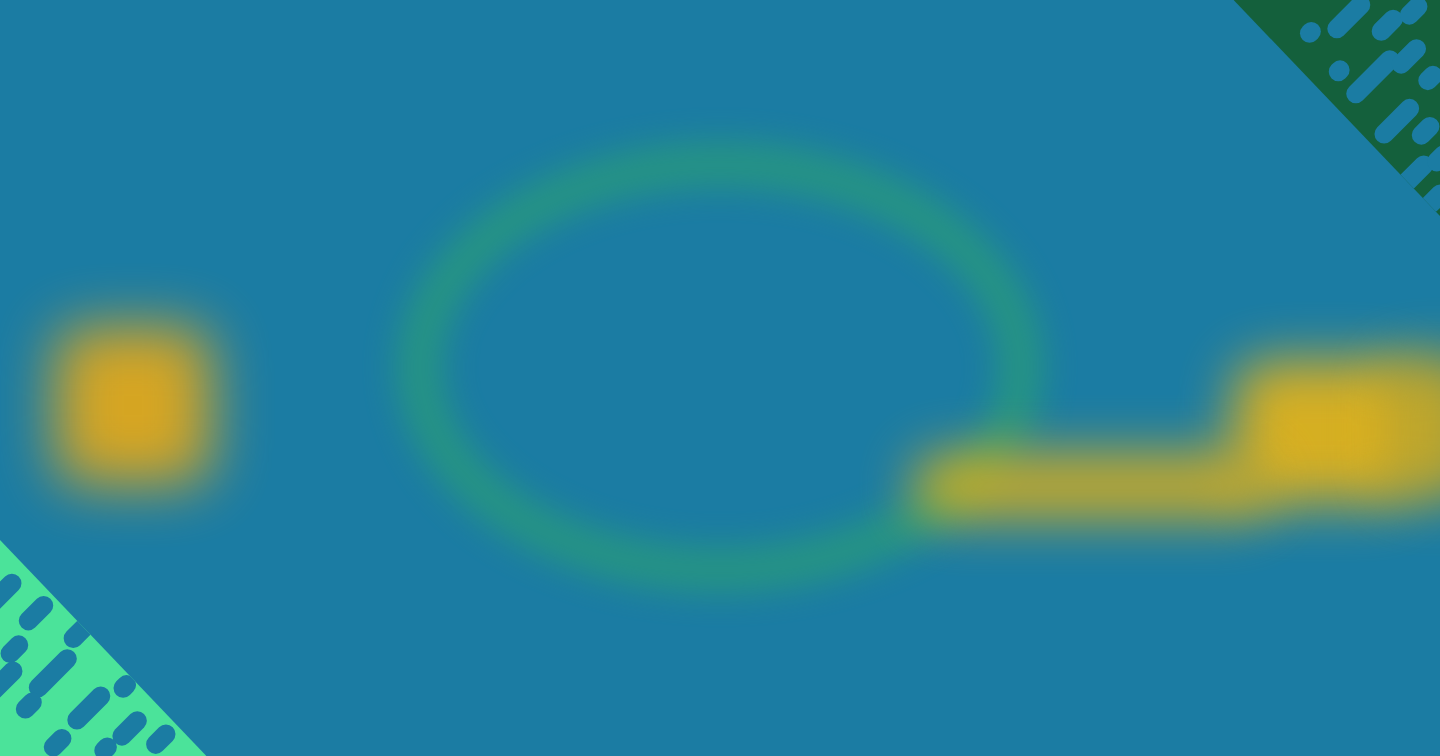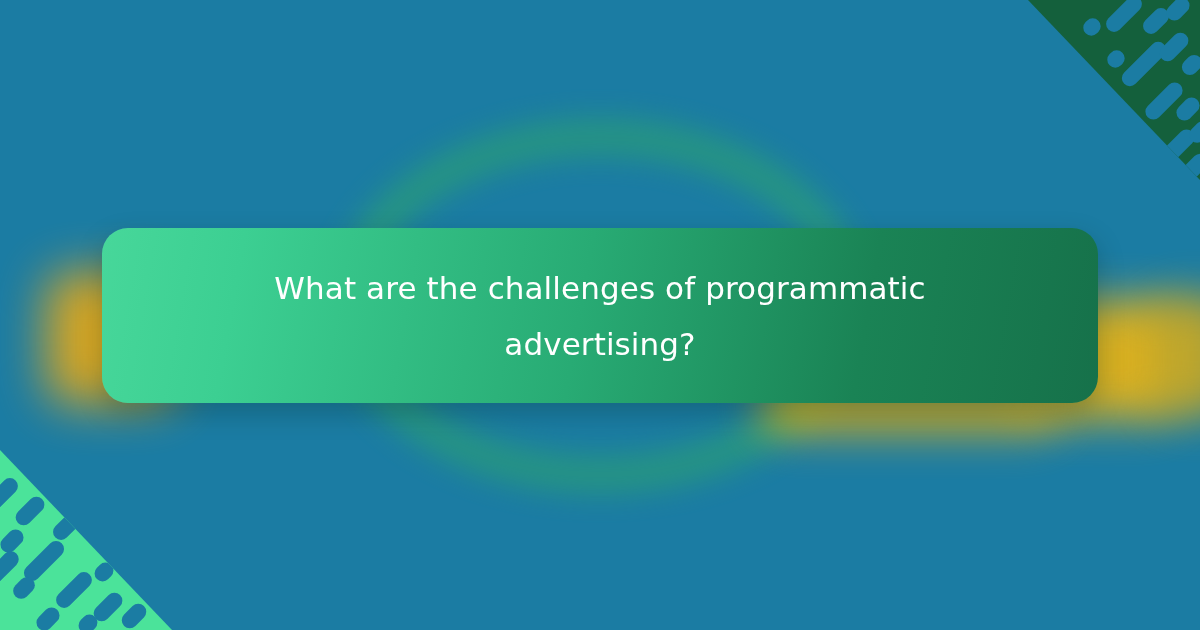--- a/index.html
+++ b/index.html
@@ -187,17 +187,14 @@
       <rect x="58" y="62" width="16" height="30" rx="8" transform="rotate(45 66 77)"></rect>
       <rect x="66" y="118" width="16" height="44" rx="8" transform="rotate(45 74 140)"></rect>
       <rect x="96" y="112" width="16" height="20" rx="8" transform="rotate(45 104 122)"></rect>
       <rect x="100" y="140" width="16" height="34" rx="8" transform="rotate(45 108 157)"></rect>
       <rect x="40" y="156" width="16" height="26" rx="8" transform="rotate(45 48 169)"></rect>
       <rect x="126" y="152" width="16" height="28" rx="8" transform="rotate(45 134 166)"></rect>
       <rect x="80" y="164" width="16" height="20" rx="8" transform="rotate(45 88 174)"></rect>
     </g>
   </svg>
 
-  <div class="card">
-    <div class="card-title">What are the challenges of programmatic advertising?</div>
-  </div>
 
 </div>
 
 </body></html>

